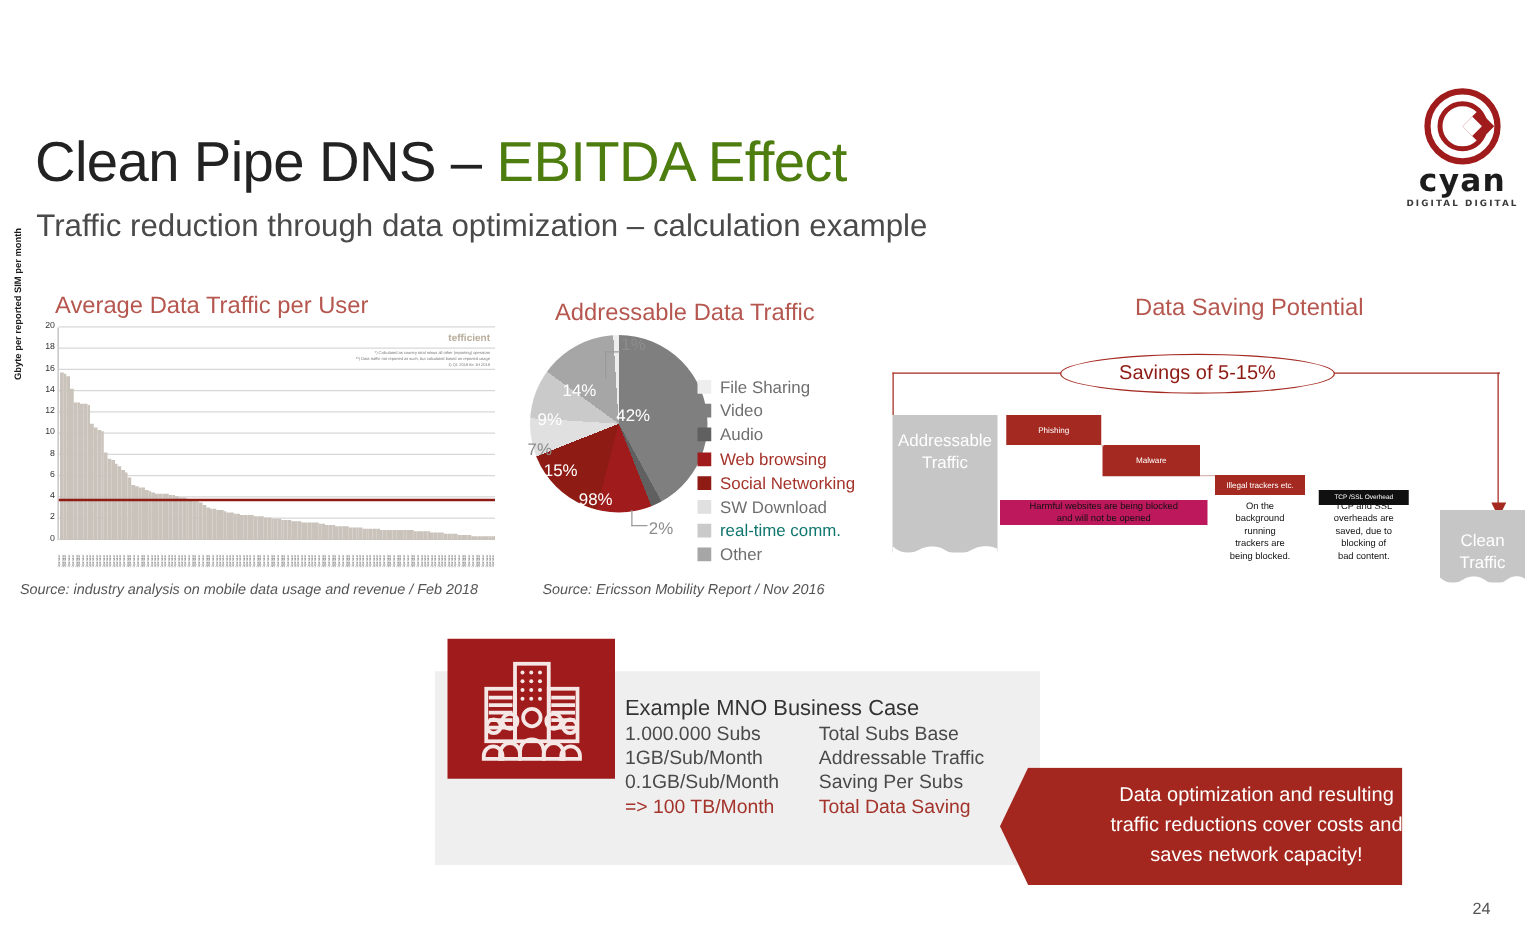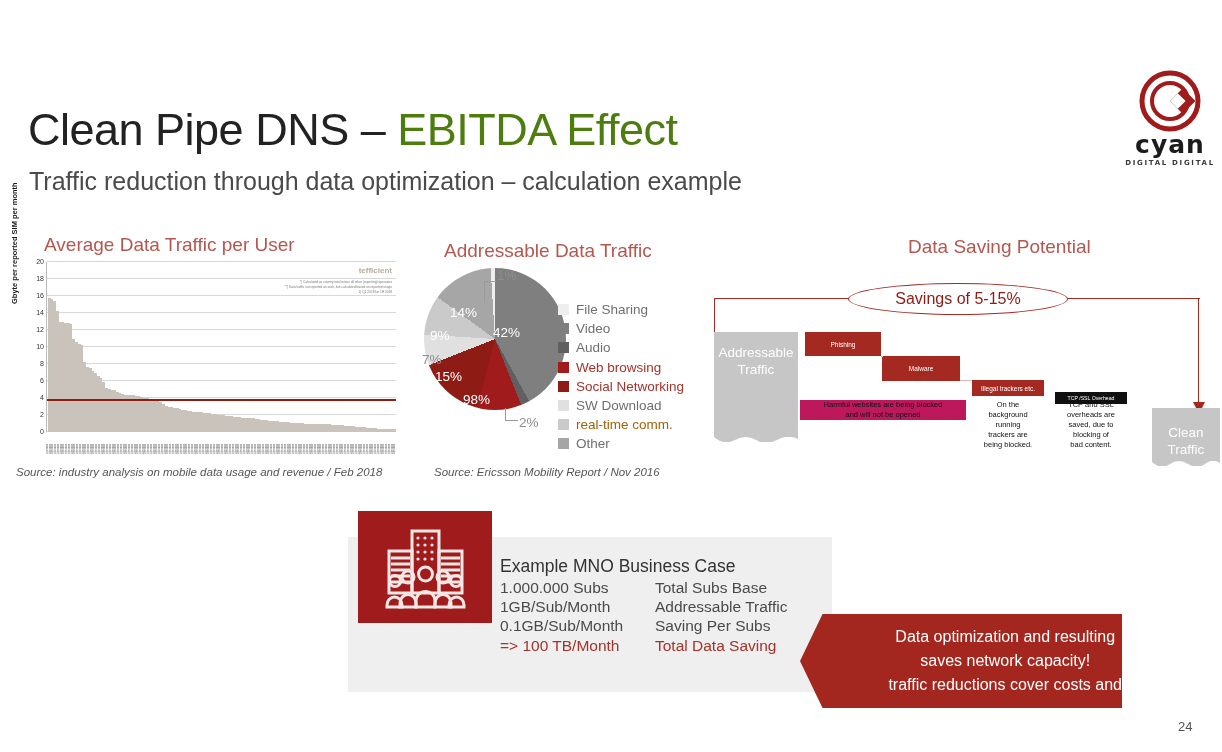--- a/index.html
+++ b/index.html
@@ -457,21 +457,21 @@
     <div class="row">
       <div class="sw" style="background: rgb(142, 27, 20);"></div>
       <div class="lb" style="color: rgb(164, 51, 43);">Social Networking</div>
     </div>
     <div class="row">
       <div class="sw" style="background: rgb(224, 224, 224);"></div>
       <div class="lb" style="color: rgb(111, 111, 111);">SW Download</div>
     </div>
     <div class="row">
       <div class="sw" style="background: rgb(202, 202, 202);"></div>
-      <div class="lb" style="color: #a16207;">real-time comm.</div>
+      <div class="lb" style="color: #0f766e;">real-time comm.</div>
     </div>
     <div class="row">
       <div class="sw" style="background: rgb(166, 166, 166);"></div>
       <div class="lb" style="color: rgb(111, 111, 111);">Other</div>
     </div>
   </div>
 <div class="abs src" style="left:434px;top:466px;">Source: Ericsson Mobility Report / Nov 2016</div>
 
 <div class="abs sec-title" style="left:908px;top:236px;">Data Saving Potential</div>
 
@@ -591,18 +591,18 @@
       <div class="row red">
         <div class="c1">=&gt; 100 TB/Month</div>
         <div>Total Data Saving</div>
       </div>
     </div>
 </div>
 
 <div class="abs" id="callout">
   <div>
     <div>Data optimization and resulting</div>
+    <div>traffic reductions cover costs and</div>
     <div>saves network capacity!</div>
-    <div>traffic reductions cover costs and</div>
   </div>
 </div>
 
 <div class="abs" id="pagenum">24</div>
 
 </body></html>

